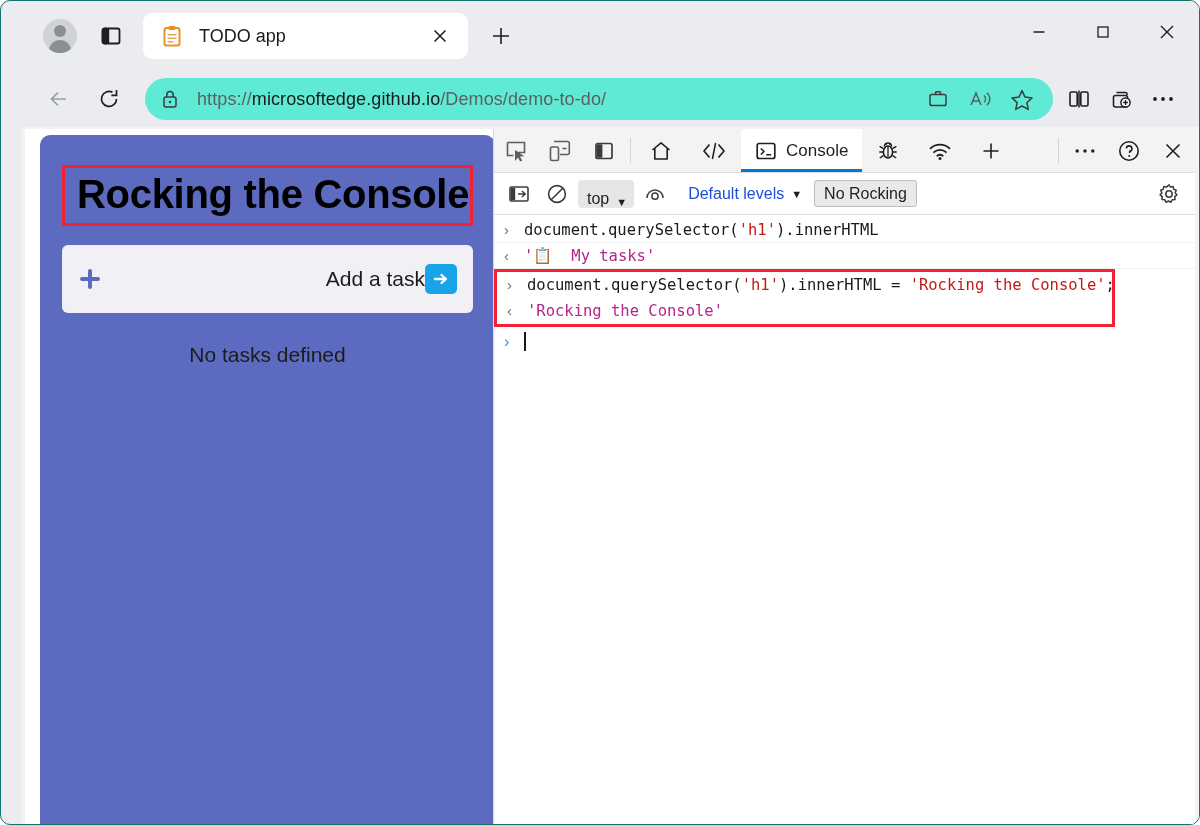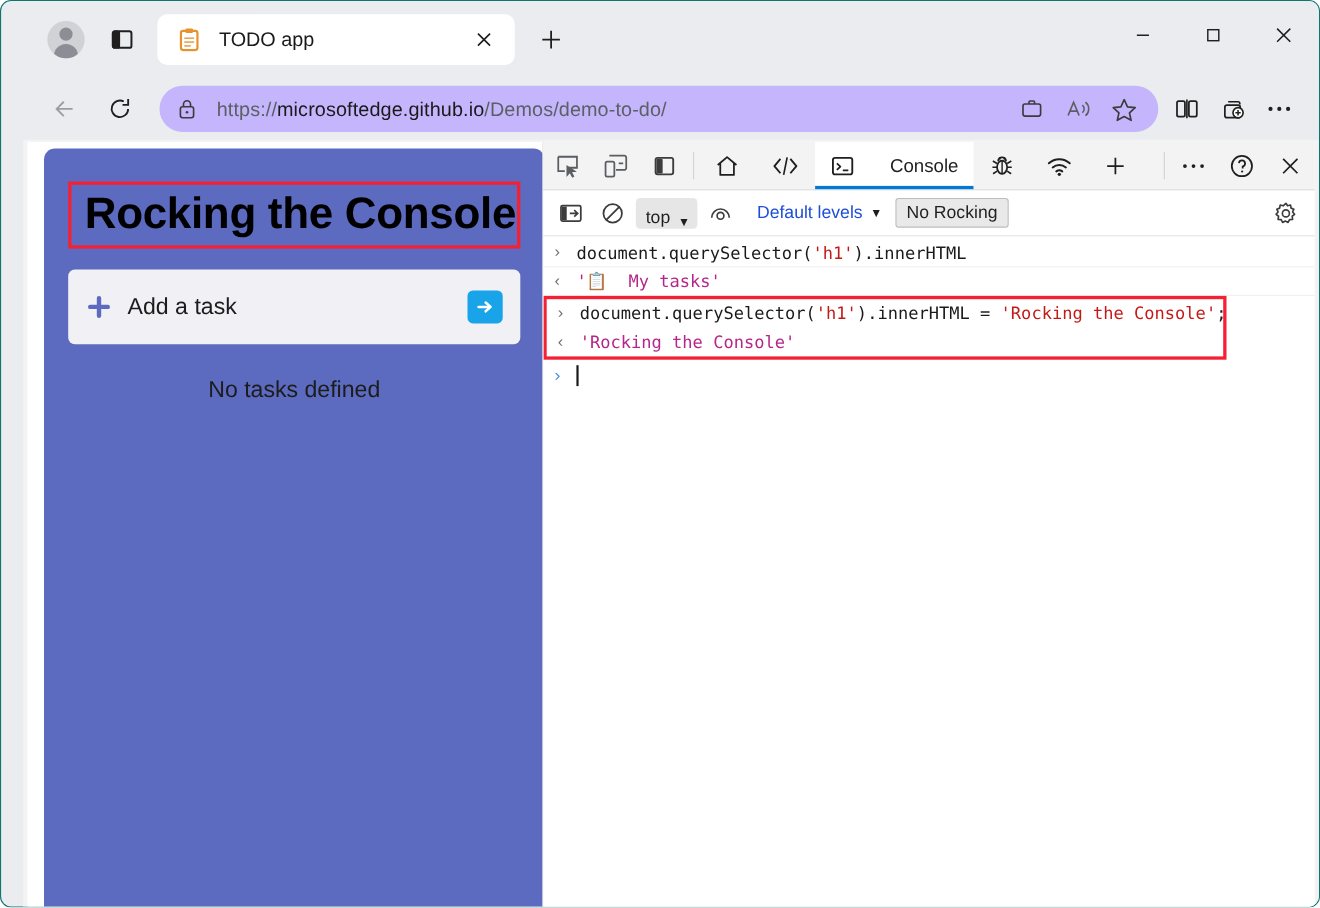--- a/index.html
+++ b/index.html
@@ -109,21 +109,21 @@
   }
   .nav-btn {
     width: 40px; height: 40px; flex: none;
     display: flex; align-items: center; justify-content: center;
     border-radius: 5px;
     margin-right: 10px;
   }
   .omnibox {
     flex: 1;
     height: 42px;
-    background: #c4b5fd;
+    background: #5eead4;
     border-radius: 21px;
     display: flex; align-items: center;
     padding: 0 10px 0 6px;
     margin: 0 6px;
     min-width: 0;
   }
   .omni-lock {
     width: 38px; height: 38px; flex: none;
     display: flex; align-items: center; justify-content: center;
   }
@@ -184,20 +184,21 @@
     white-space: nowrap;
   }
   .add-task-row {
     margin-top: 19px;
     background: #f0f0f5;
     border-radius: 6px;
     height: 68px;
     display: flex;
     align-items: center;
     padding: 0 16px 0 14px;
+    text-align: right;
   }
   .plus-icon { flex: none; width: 28px; display:flex; align-items:center; justify-content:center;}
   .add-task-placeholder {
     flex: 1;
     font-size: 21px;
     color: #1c1c1c;
     margin-left: 12px;
   }
   .submit-arrow {
     width: 32px; height: 30px;
@@ -242,21 +243,20 @@
     flex: none;
   }
   .dt-panel-tab {
     display: flex; align-items: center;
     padding: 0 14px;
     flex: none;
     position: relative;
   }
   .dt-panel-tab.active {
     background: #ffffff;
-    gap: 23px;
   }
   .dt-panel-tab.active:after {
     content: "";
     position: absolute;
     left: 0; right: 0; bottom: 0;
     height: 3px;
     background: #0078d4;
   }
   .dt-tab-label {
     font-size: 17px;

